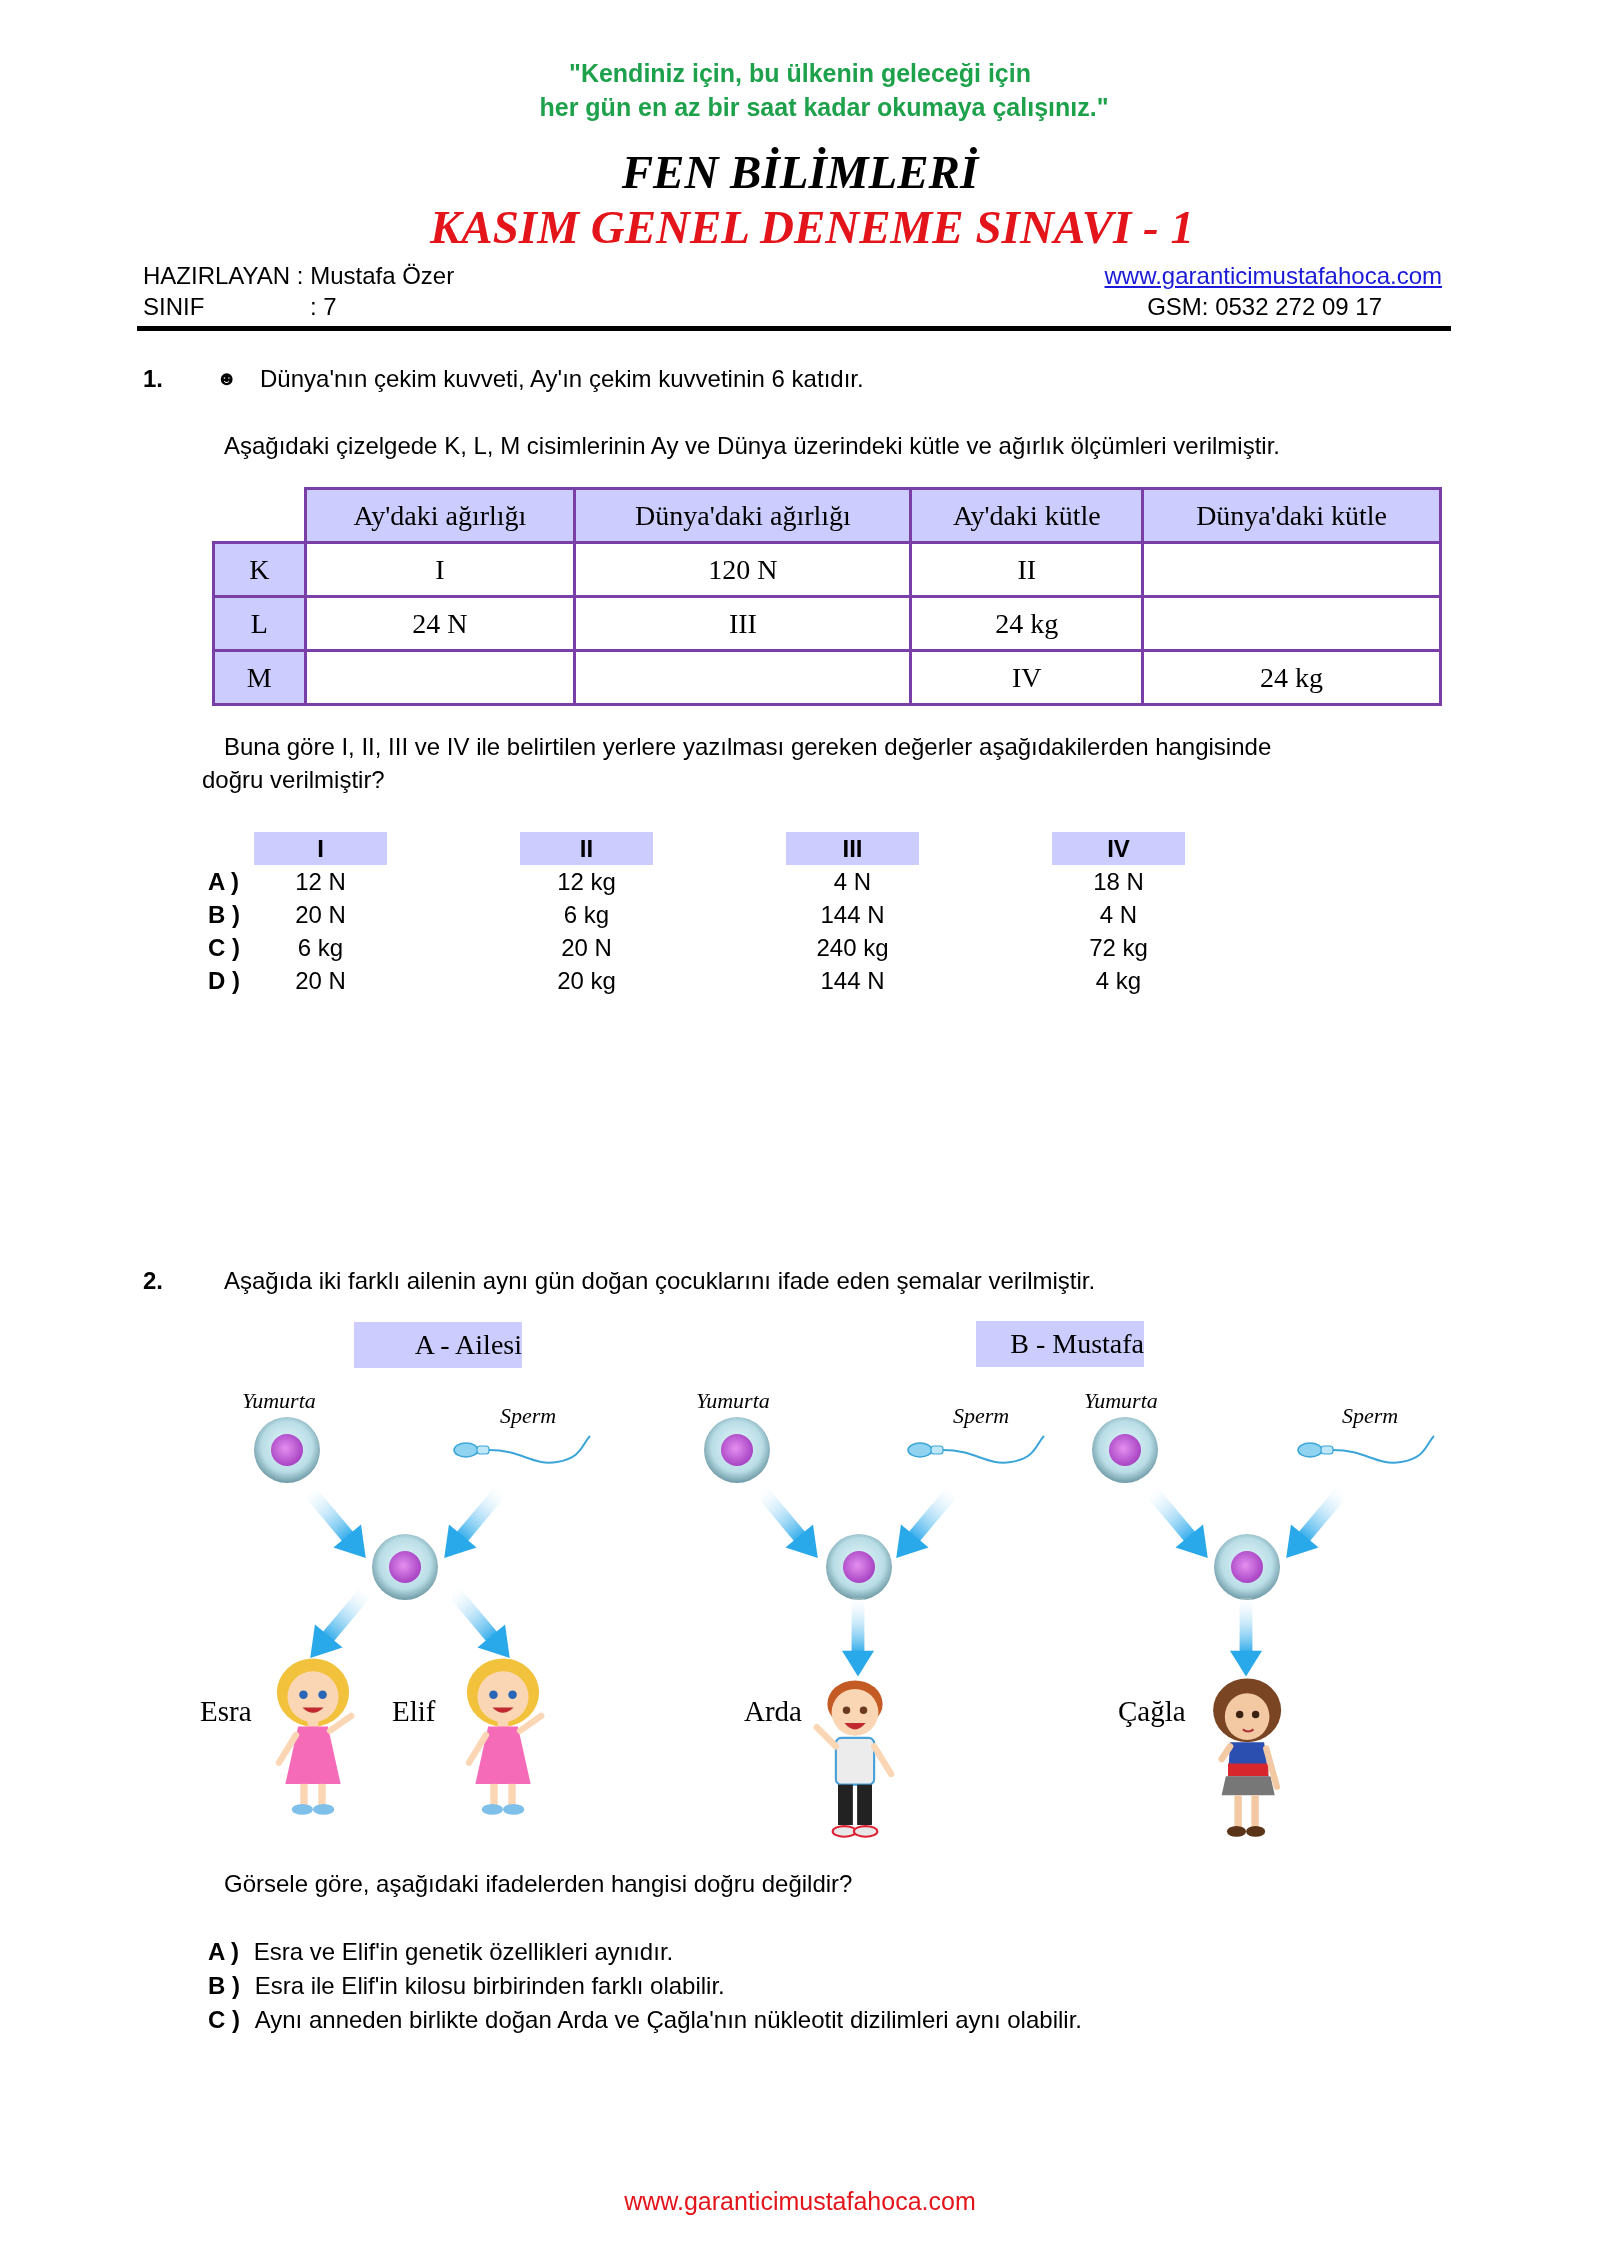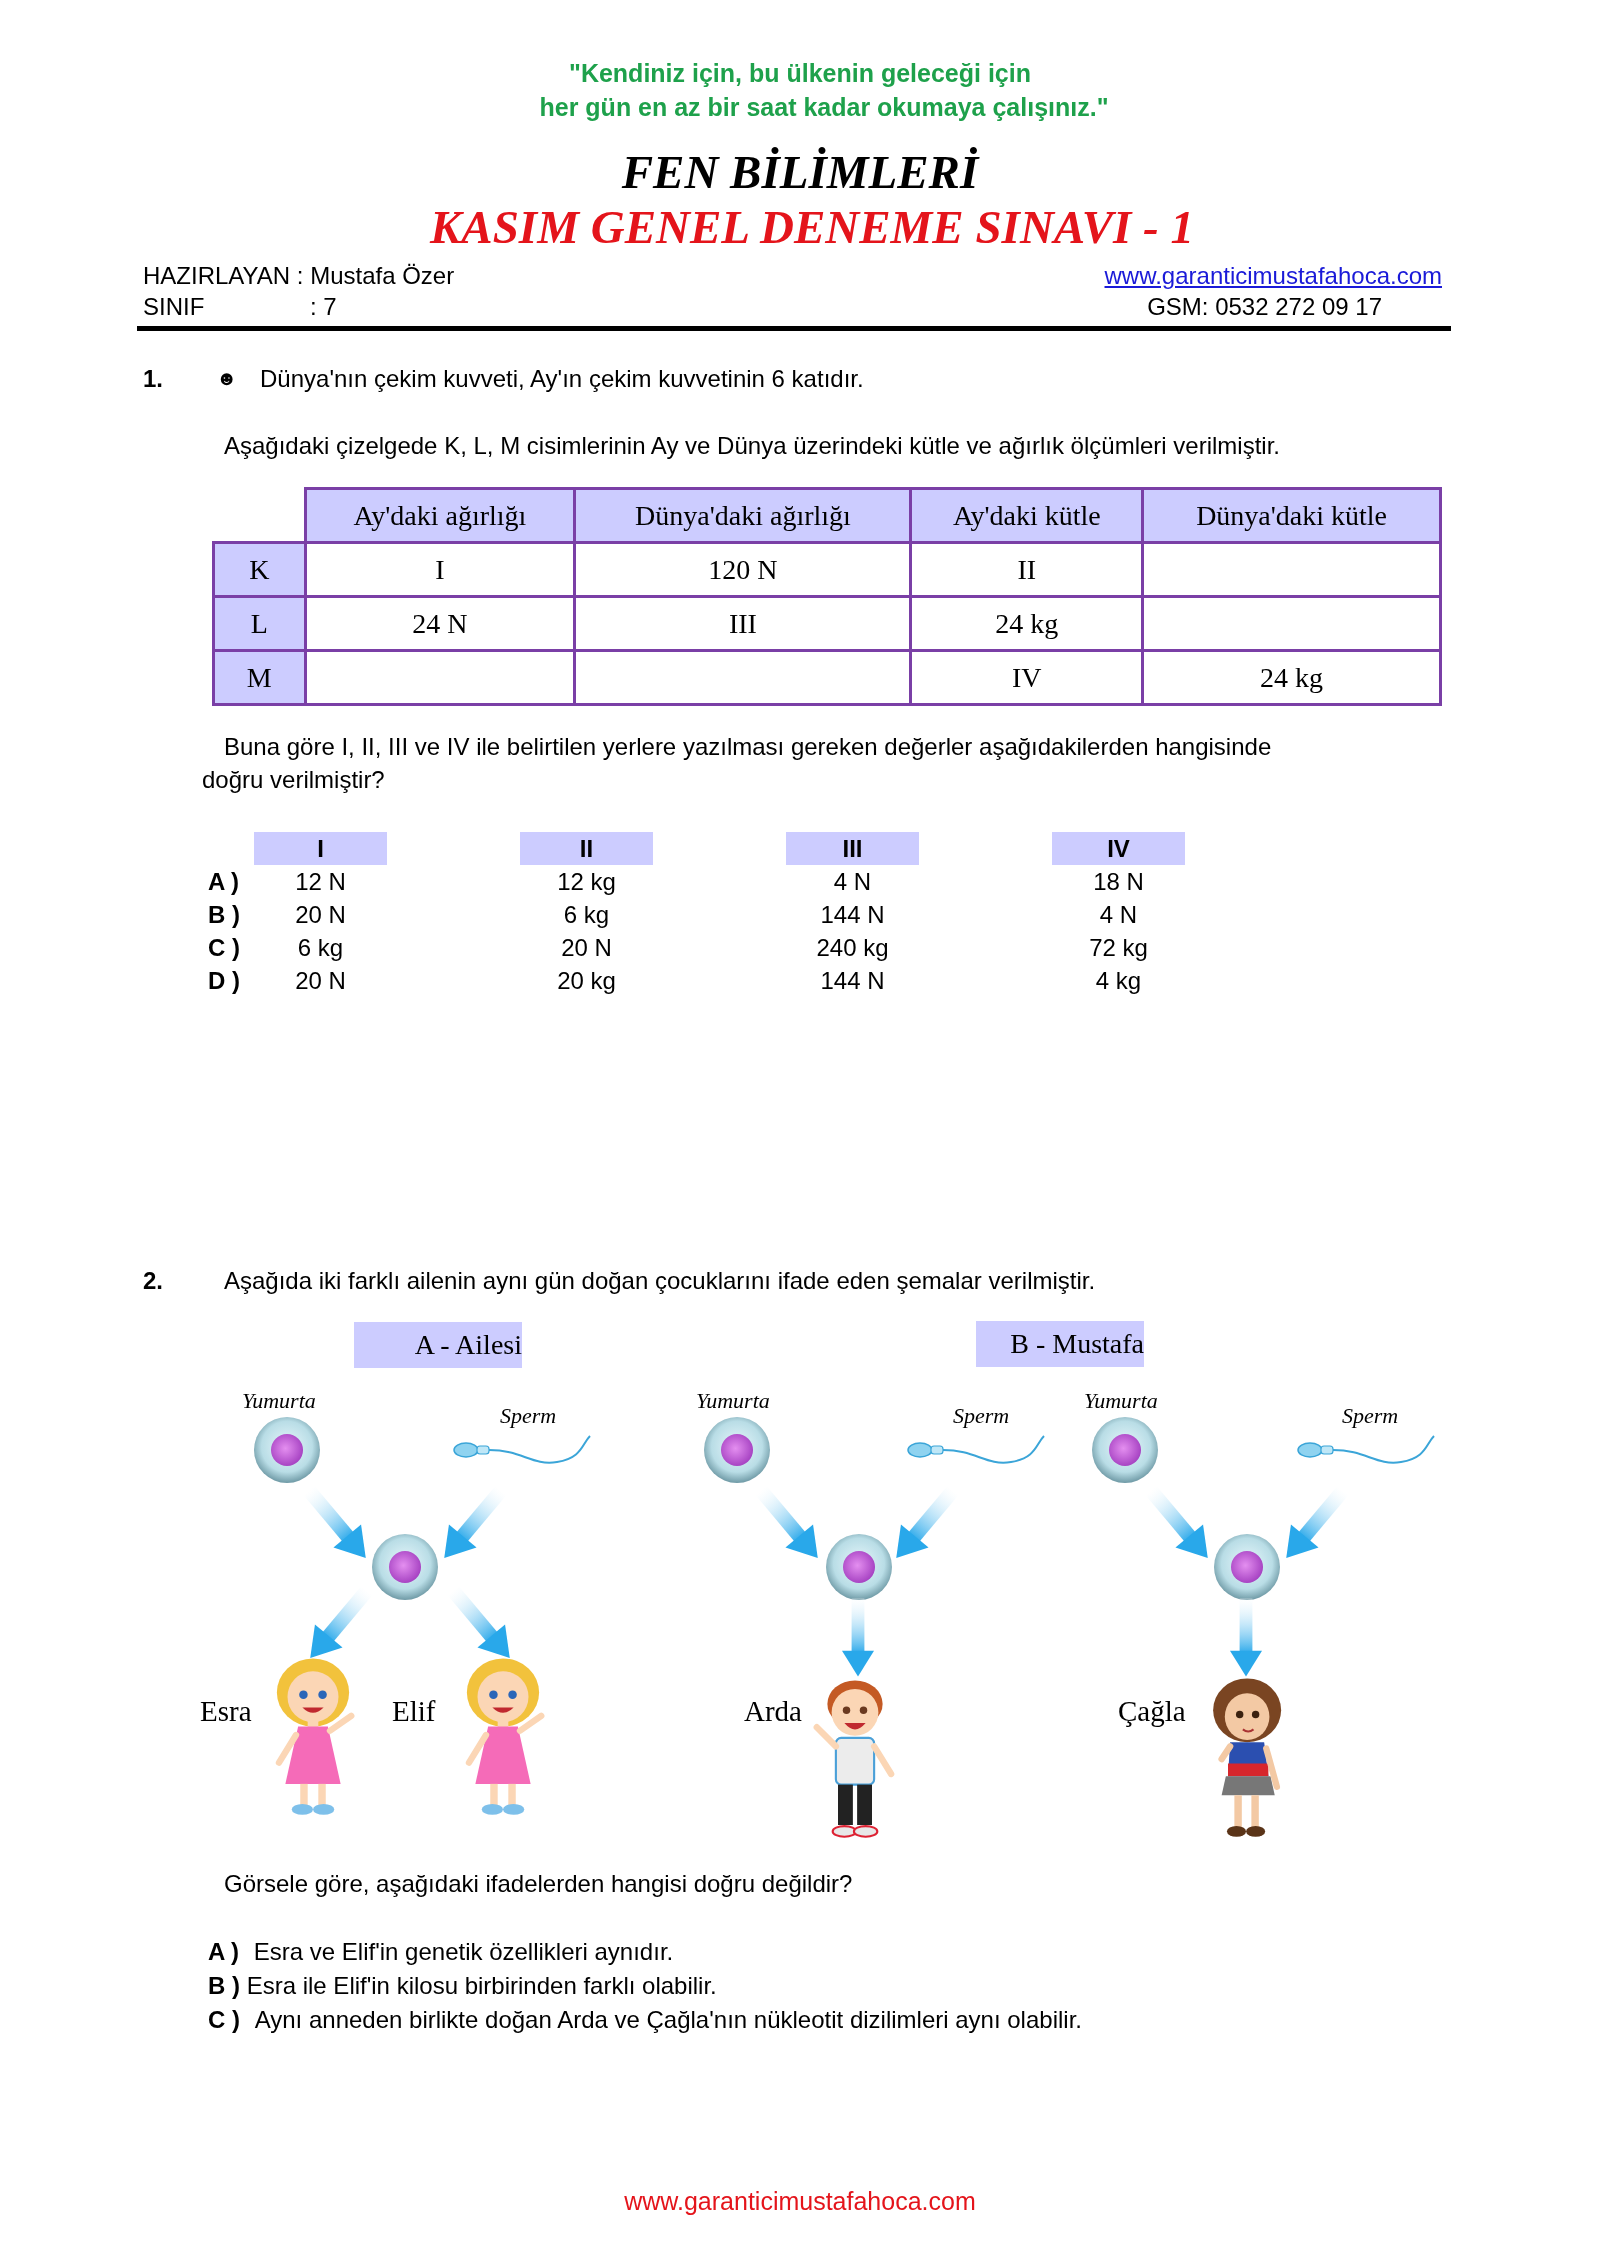--- a/index.html
+++ b/index.html
@@ -284,21 +284,21 @@
 
 <div class="abs txt" style="left:224px; top:1870px;">Görsele göre, aşağıdaki ifadelerden hangisi doğru değildir?</div>
 
 <div class="abs answers" style="left:208px; top:1935px; width:1200px;">
   <div class="row">
     <span class="opt-letter">A )</span>
     <span style="margin-left:8px;">Esra ve Elif'in genetik özellikleri aynıdır.</span>
   </div>
   <div class="row">
     <span class="opt-letter">B )</span>
-    <span style="">Esra ile Elif'in kilosu birbirinden farklı olabilir.</span>
+    <span style="margin-left:8px;">Esra ile Elif'in kilosu birbirinden farklı olabilir.</span>
   </div>
   <div class="row">
     <span class="opt-letter">C )</span>
     <span style="margin-left:8px;">Aynı anneden birlikte doğan Arda ve Çağla'nın nükleotit dizilimleri aynı olabilir.</span>
   </div>
 </div>
 
 <div class="abs footer">www.garanticimustafahoca.com</div>
 
 </body></html>

